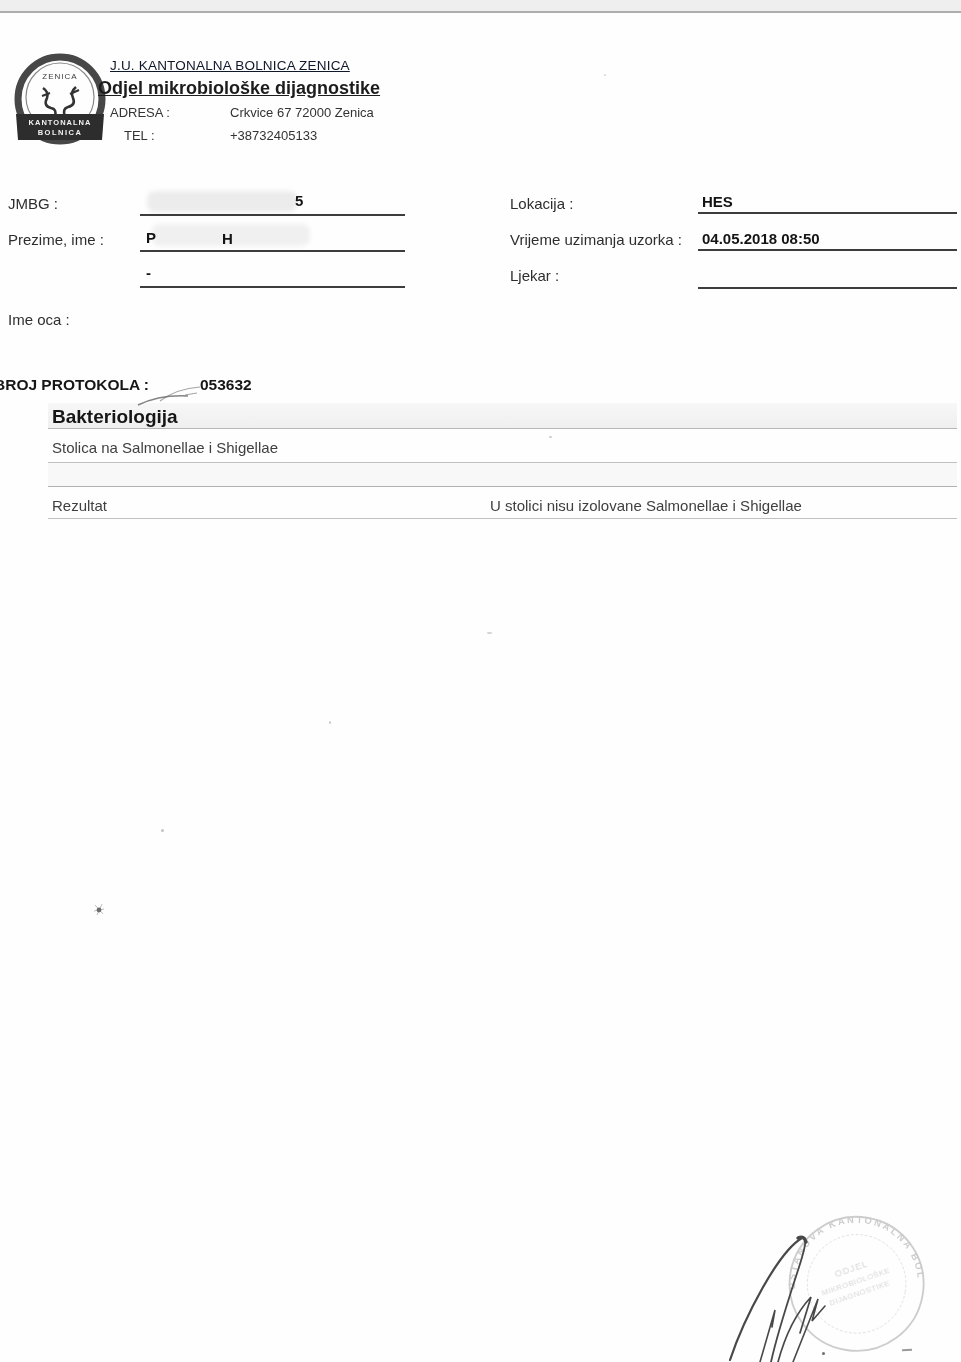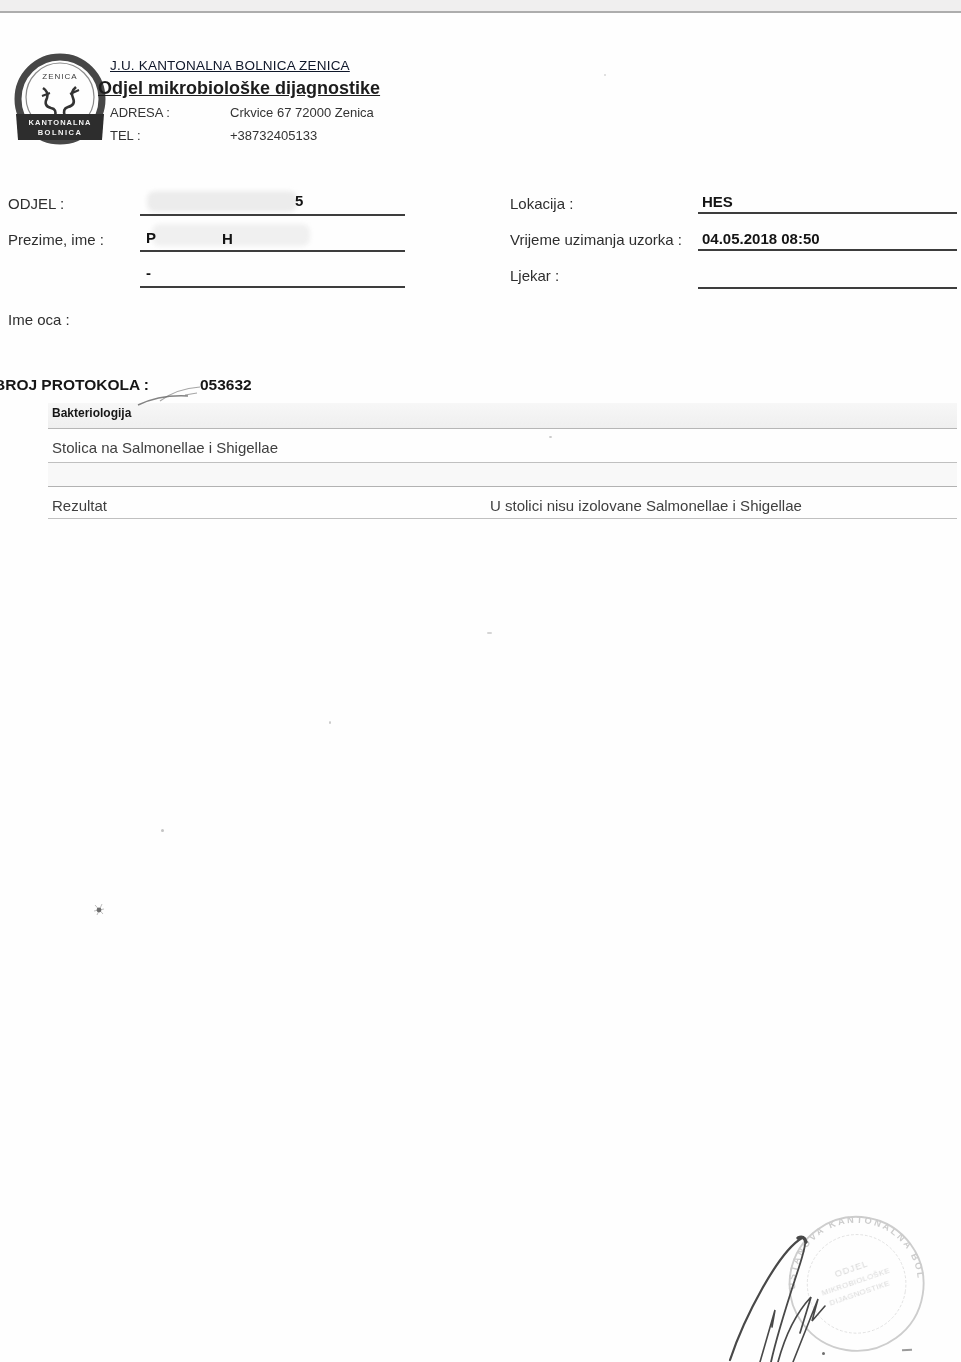--- a/index.html
+++ b/index.html
@@ -52,21 +52,21 @@
   .protocol-value { font-size: 15.5px; font-weight: bold; color: #161616; }
 
   
   .section-band {
     left: 48px; top: 403px; width: 909px; height: 26px;
     background: linear-gradient(180deg, #f7f7f7, #efefef);
     border-bottom: 1px solid #b6b6b6;
   }
   .section-header {
     left: 52px; top: 406px;
-    font-size: 12px; font-weight: bold; color: #161616;
+    font-size: 19px; font-weight: bold; color: #161616;
   }
   .test-name { left: 52px; top: 439px; font-size: 15px; color: #3f3f3f; }
   .hline { height: 1px; background: #c0c0c0; }
   .faint-band { left: 48px; top: 463px; width: 909px; height: 23px; background: #f8f8f8; }
   .result-label { left: 52px;  top: 497px; font-size: 15px; color: #3f3f3f; }
   .result-value { left: 490px; top: 497px; font-size: 15px; color: #3f3f3f; }
 
   
   .speck {
     position: absolute;
@@ -98,24 +98,24 @@
       <text x="47" y="73" text-anchor="middle" font-size="7.5" font-weight="bold" letter-spacing="1" fill="#f2f2f2">KANTONALNA</text>
       <text x="47" y="83" text-anchor="middle" font-size="7.5" font-weight="bold" letter-spacing="1.5" fill="#f2f2f2">BOLNICA</text>
     </svg>
   </div>
 
   <div class="abs org-name">J.U. KANTONALNA BOLNICA ZENICA</div>
   <div class="abs department">Odjel mikrobiološke dijagnostike</div>
 
   <div class="abs lh-label" style="left:110px; top:105px;">ADRESA :</div>
   <div class="abs lh-value" style="left:190px; top:105px;">Crkvice 67 72000 Zenica</div>
-  <div class="abs lh-label" style="left:110px; top:128px;">TEL :</div>
+  <div class="abs lh-label" style="left:124px; top:128px;">TEL :</div>
   <div class="abs lh-value" style="left:190px; top:128px;text-align:right;">+38732405133</div>
 
-  <div class="abs field-label" style="left:8px; top:195px;">ODJEL :</div>
+  <div class="abs field-label" style="left:8px; top:195px;">JMBG :</div>
   <div class="abs redaction" style="left:147px; top:191px; width:150px; height:21px;"></div>
   <div class="abs field-value" style="left:295px; top:192px;">5</div>
   <div class="abs underline" style="left:140px; top:214px; width:265px;"></div>
 
   <div class="abs field-label" style="left:8px; top:231px;">Prezime, ime :</div>
   <div class="abs redaction" style="left:152px; top:224px; width:158px; height:22px; background:#f0f0f0;"></div>
   <div class="abs field-value" style="left:146px; top:229px;">P</div>
   <div class="abs field-value" style="left:222px; top:230px;">H</div>
   <div class="abs underline" style="left:140px; top:250px; width:265px;"></div>
 

